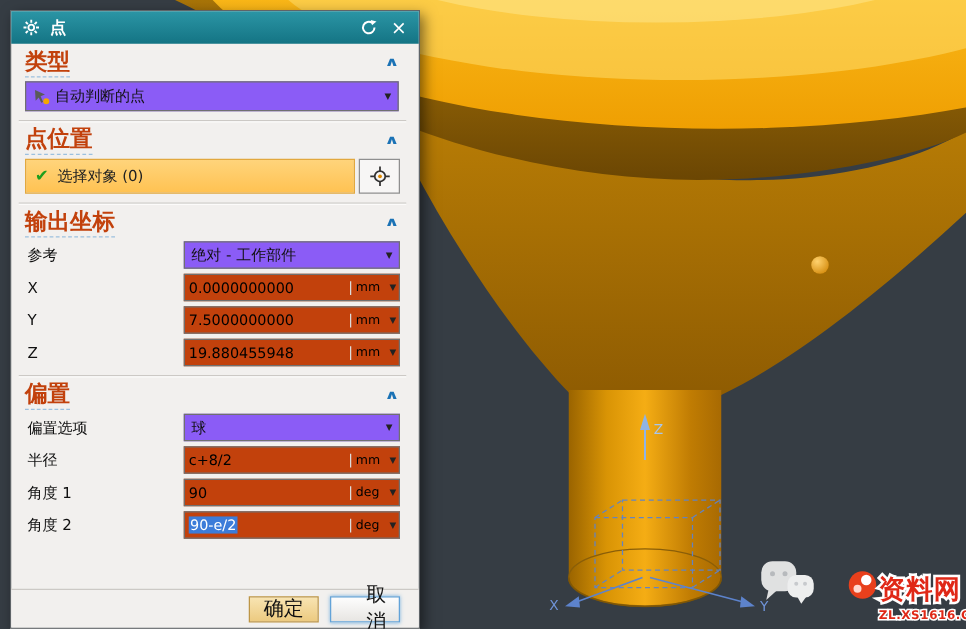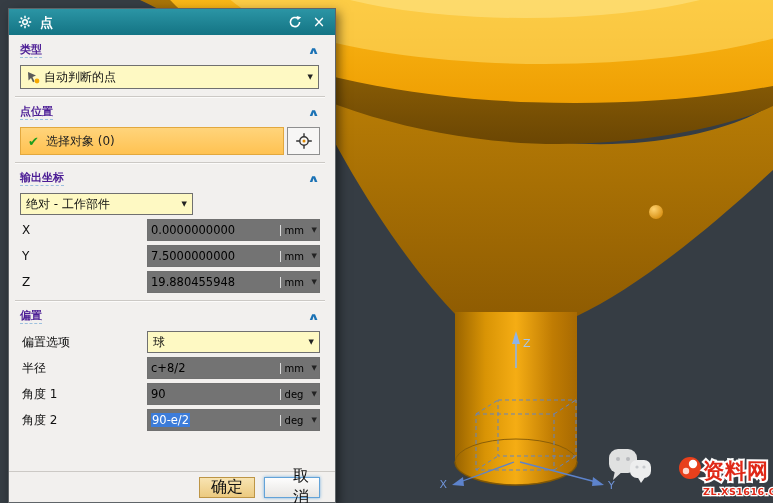--- a/index.html
+++ b/index.html
@@ -14,42 +14,42 @@
   .dialog{position:absolute;left:8px;top:8px;width:328px;height:495px;
           background:#f2f0ee;border:1px solid #5f6468;box-shadow:3px 4px 10px rgba(0,0,0,.5);
           display:flex;flex-direction:column;box-sizing:border-box;}
   .titlebar{height:26px;flex:none;background:linear-gradient(#2b95a5,#147484);
             display:flex;align-items:center;gap:6px;padding:0 7px;}
   .titlebar .title{color:#fff;font-size:13px;font-weight:bold;flex:1;line-height:1;}
   .tb-btn{width:18px;height:18px;display:flex;align-items:center;justify-content:center;
           color:#fff;font-size:15px;cursor:default;line-height:1;}
   .body{flex:1;padding:3px 15px 0 11px;overflow:hidden;}
   .sec{display:flex;align-items:center;justify-content:space-between;height:21px;margin-top:2px;}
-  .sec-label{color:#4c1d95;font-size:11px;font-weight:600;
+  .sec-label{color:#c2410c;font-size:18px;font-weight:600;
              border-bottom:1px dashed #9cc0de;padding-bottom:1px;line-height:1.2;}
   .chev{color:#1b72b5;font-size:10px;font-weight:bold;transform:scaleX(1.5);padding-right:2px;}
   .sep{border-top:1px solid #ccc9c5;border-bottom:1px solid #fcfbfa;margin:7px -5px 4px -5px;}
 
-  .combo{height:22px;background:#fef9c3;border:1px solid #707070;display:flex;
+  .combo{height:22px;background:#8b5cf6;border:1px solid #707070;display:flex;
          align-items:center;gap:4px;padding:0 3px 0 5px;box-sizing:border-box;}
   .combo-full{height:24px;margin:4px 1px 7px 0;}
   .combo-text{flex:1;font-size:12px;color:#111;white-space:nowrap;overflow:hidden;}
   .arrow{font-size:7px;color:#222;padding:0 2px;flex:none;}
 
   .select-row{display:flex;gap:3px;height:28px;margin:4px 0 7px;}
   .select-box{flex:1;background:linear-gradient(#ffd47b,#ffc252);border:1px solid #e2a83e;
               display:flex;align-items:center;gap:7px;padding:0 7px;font-size:12px;color:#222;}
   .check{color:#1d9e1d;font-size:13px;font-weight:bold;}
   .cross-btn{width:33px;background:#f7f6f5;border:1px solid #8f8f8f;display:flex;
              align-items:center;justify-content:center;box-sizing:border-box;}
 
   .row{display:flex;align-items:center;margin:4px 0;height:22px;}
   .row-label{flex:1;font-size:12px;color:#101010;padding-left:2px;}
   .ctrl{width:173px;flex:none;box-sizing:border-box;}
-  .input-group{display:flex;align-items:center;height:22px;background:#737373;
+  .input-group{display:flex;align-items:center;height:22px;background:#c2410c;
                border:1px solid #707070;box-sizing:border-box;}
   .val{flex:1;font-size:11.5px;padding:0 3px;white-space:nowrap;overflow:hidden;color:#000;}
   .sel{background:#3c7cd9;color:#fff;padding:0 1px;}
   .unit{width:30px;flex:none;font-size:10px;color:#000;border-left:1px solid #dcdcdc;
         padding-left:4px;box-sizing:border-box;}
 
   .footer{flex:none;height:30px;display:flex;justify-content:flex-end;align-items:center;
           gap:9px;padding:0 15px;border-top:1px solid #ccc9c5;background:#f2f0ee;}
   .btn{width:56px;height:21px;font-size:16px;color:#111;display:flex;align-items:center;
        justify-content:center;border:1px solid #9a9a9a;
@@ -208,20 +208,21 @@
       </div>
 
       <div class="sep"></div>
 
       <div class="sec">
         <span class="sec-label">输出坐标</span>
         <span class="chev">∧</span>
       </div>
 
       <div class="row">
+        <span class="row-label">参考</span>
         <div class="combo ctrl">
           <span class="combo-text">绝对 - 工作部件</span>
           <span class="arrow">▼</span>
         </div>
       </div>
 
       <div class="row">
         <span class="row-label">X</span>
         <div class="input-group ctrl">
           <span class="val">0.0000000000</span>

